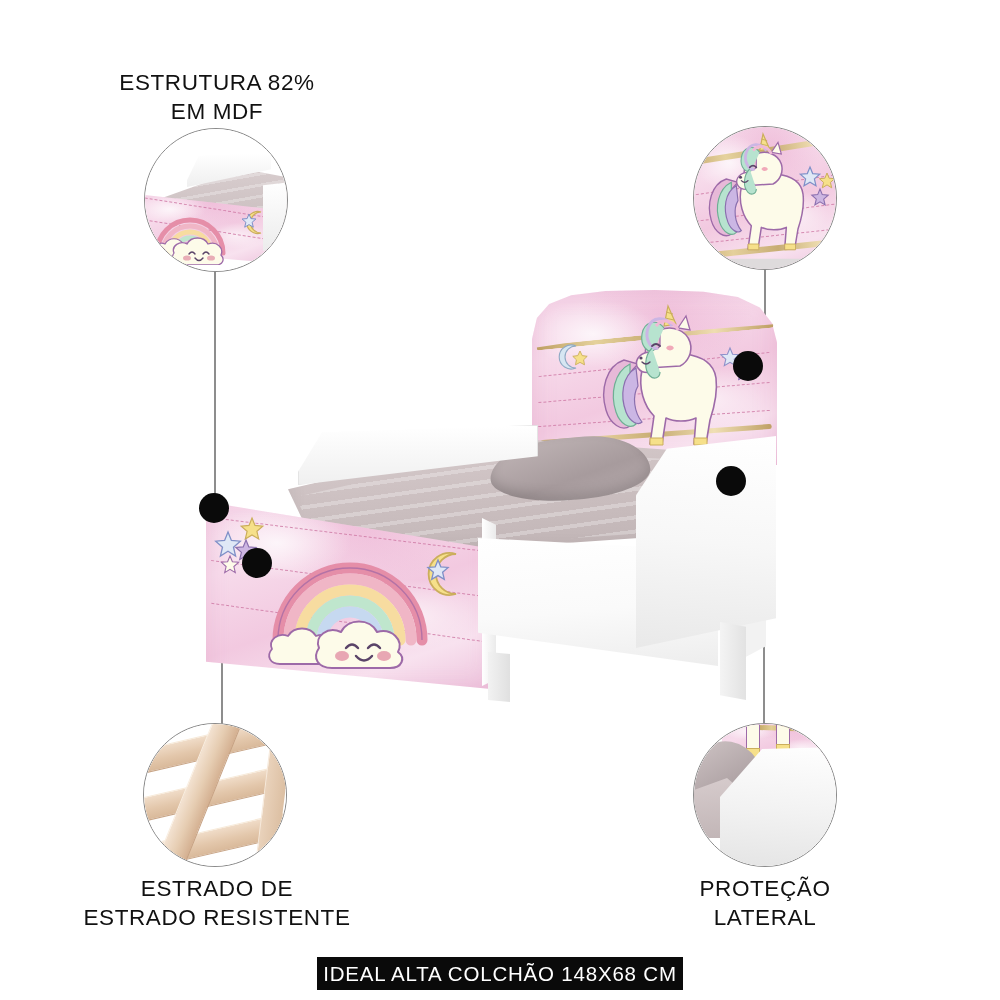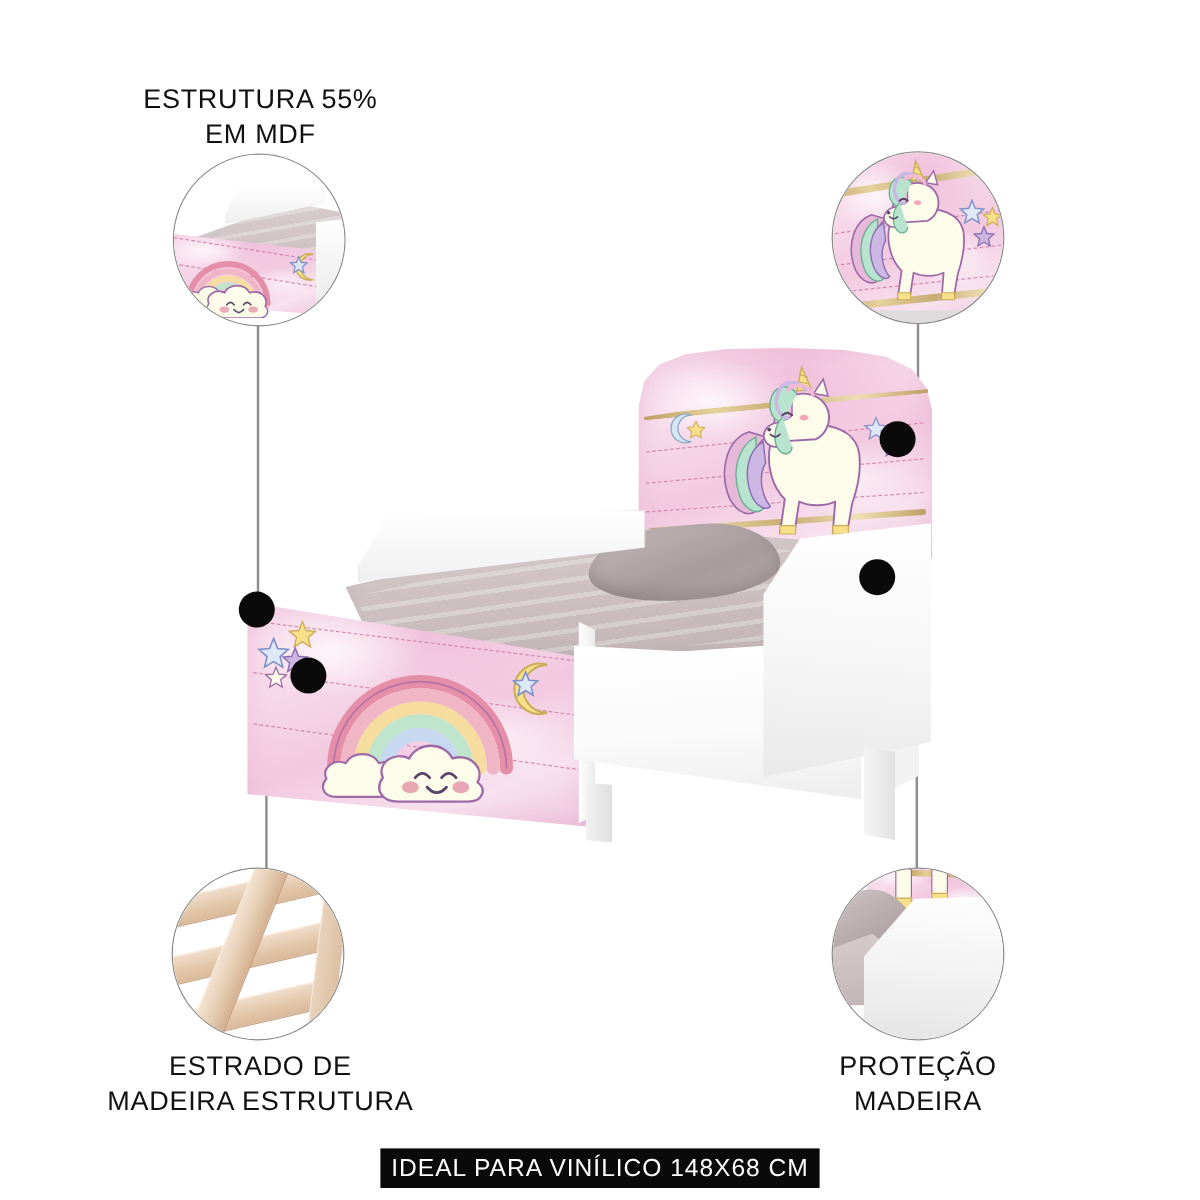--- a/index.html
+++ b/index.html
@@ -84,26 +84,26 @@
     border-top:1.8px dashed #cf7ba6;
     opacity:.85;
   }
   .white{background:#fdfdfd;}
 </style>
 </head>
 <body>
 
 <div id="stage">
 
-  <div class="caption" id="cap-tl">ESTRUTURA 55%
+  <div class="caption" id="cap-tl">ESTRUTURA 82%
 EM MDF</div>
   <div class="caption" id="cap-bl">ESTRADO DE
-MADEIRA ESTRUTURA</div>
+ESTRADO RESISTENTE</div>
   <div class="caption" id="cap-br">PROTEÇÃO
-MADEIRA</div>
+LATERAL</div>
 
   <div class="lead v" style="left:214px;top:270px;height:240px;"></div>
 
   <div class="lead v" style="left:764px;top:268px;height:99px;"></div>
   <div class="lead h" style="left:748px;top:366px;width:18px;"></div>
 
   <div class="lead h" style="left:221px;top:562px;width:38px;"></div>
   <div class="lead v" style="left:221px;top:562px;height:163px;"></div>
 
   <div class="lead h" style="left:731px;top:480px;width:33px;"></div>
@@ -410,16 +410,16 @@
                   box-shadow:-2px -2px 6px rgba(0,0,0,.06);"></div>
     </div>
   </div>
 
   <div class="dot" style="left:199px;top:493px;"></div>
   <div class="dot" style="left:733px;top:351px;"></div>
   <div class="dot" style="left:242px;top:548px;"></div>
   <div class="dot" style="left:716px;top:466px;"></div>
 
   <div id="banner">
-    <span>IDEAL PARA VINÍLICO 148X68 CM</span>
+    <span>IDEAL ALTA COLCHÃO 148X68 CM</span>
   </div>
 
 </div>
 
 </body></html>

